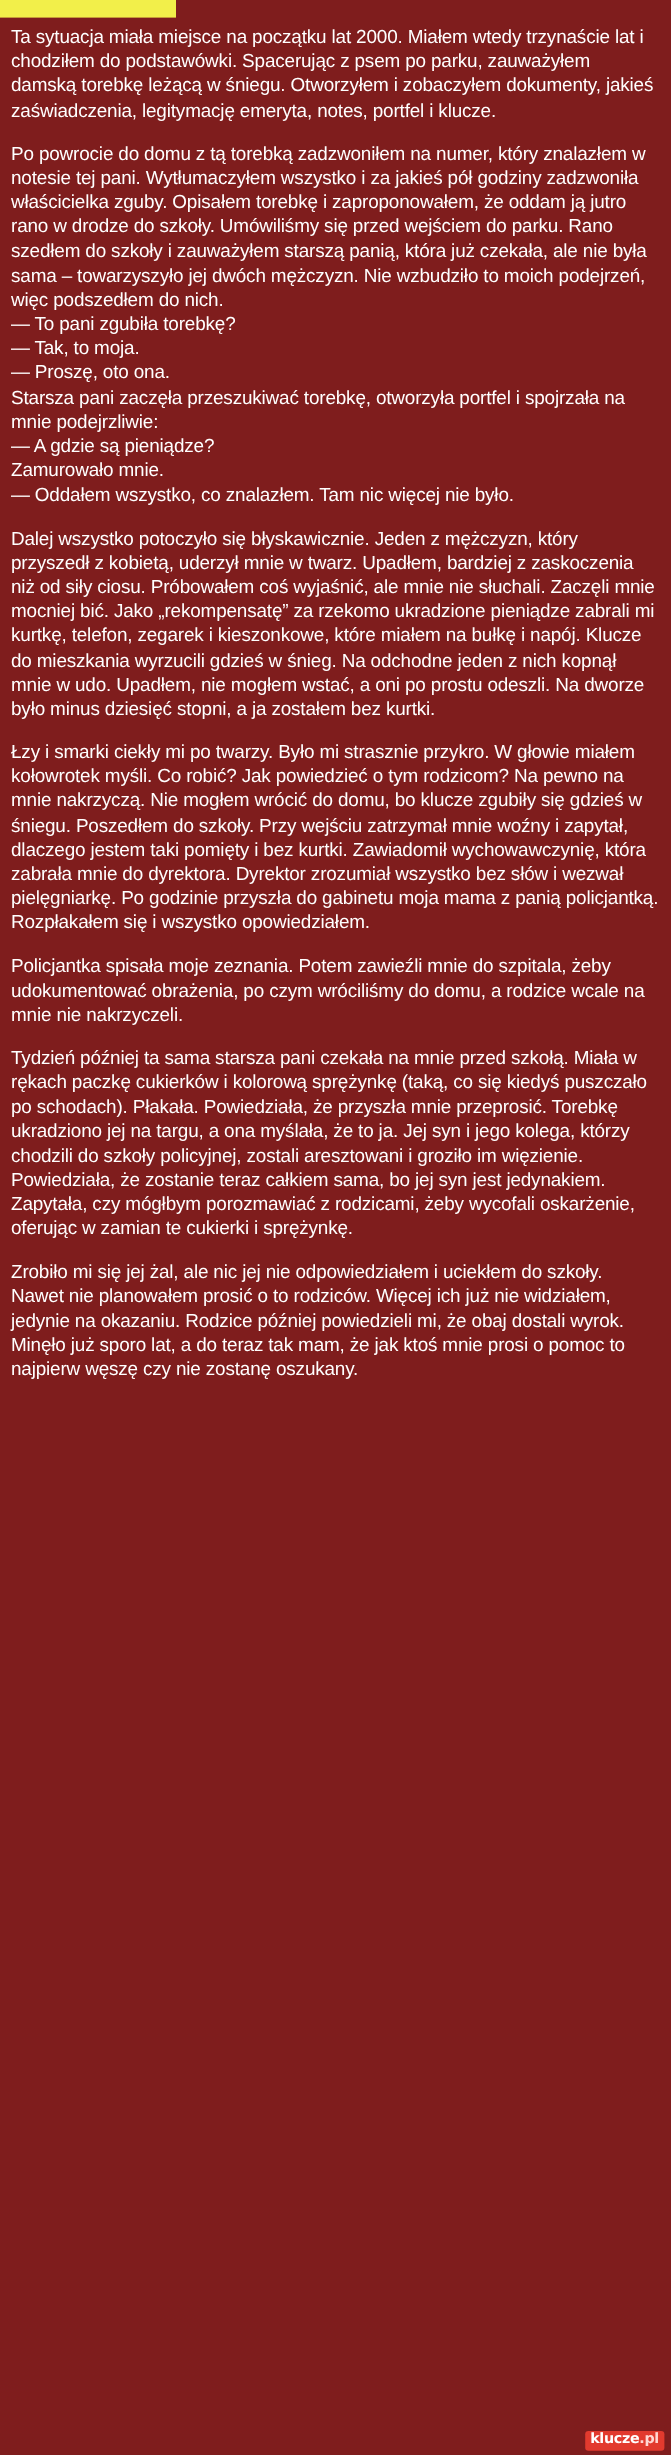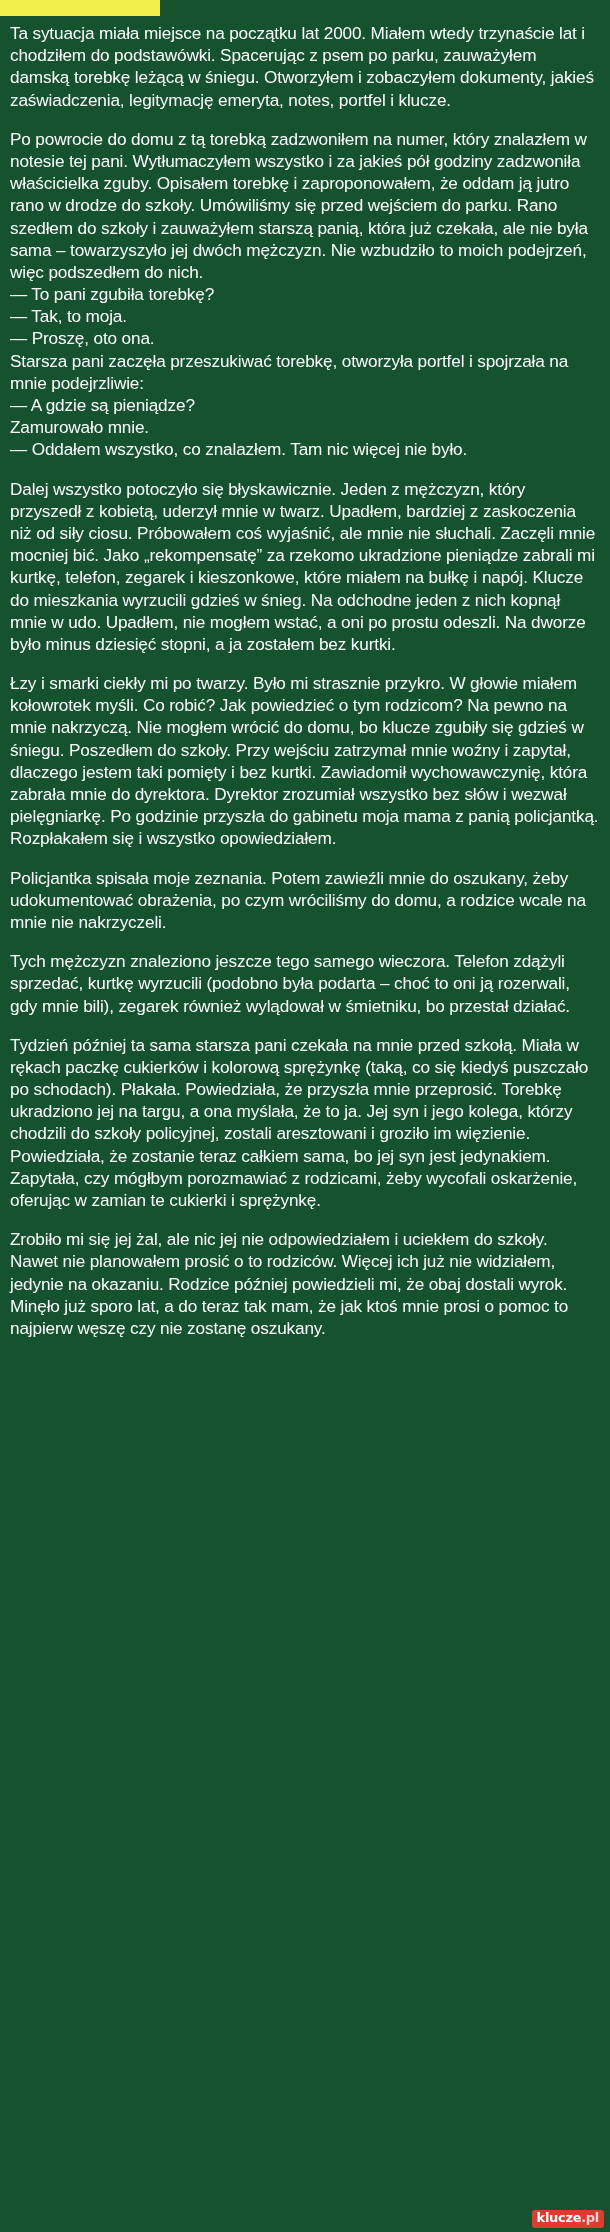--- a/index.html
+++ b/index.html
@@ -10,21 +10,21 @@
   body {
     width: 610px;
     min-height: 2232px;
     font-family: "Liberation Sans", sans-serif;
     color: #ffffff;
   }
   #page {
     position: relative;
     width: 610px;
     min-height: 2232px;
-    background: #14532d;
+    background: #7f1d1d;
     box-sizing: border-box;
     overflow: hidden;
   }
   .top-banner {
     width: 160px;
     height: 16px;
     background: #f2ef4a;
     margin: 0;
   }
   .story {
@@ -79,22 +79,21 @@
     <p class="para">Po powrocie do domu z tą torebką zadzwoniłem na numer, który znalazłem w notesie tej pani. Wytłumaczyłem wszystko i za jakieś pół godziny zadzwoniła właścicielka zguby. Opisałem torebkę i zaproponowałem, że oddam ją jutro rano w drodze do szkoły. Umówiliśmy się przed wejściem do parku. Rano szedłem do szkoły i zauważyłem starszą panią, która już czekała, ale nie była sama – towarzyszyło jej dwóch mężczyzn. Nie wzbudziło to moich podejrzeń, więc podszedłem do nich.
   — To pani zgubiła torebkę?
   — Tak, to moja.
   — Proszę, oto ona.
 Starsza pani zaczęła przeszukiwać torebkę, otworzyła portfel i spojrzała na mnie podejrzliwie:
   — A gdzie są pieniądze?
  Zamurowało mnie.
   — Oddałem wszystko, co znalazłem. Tam nic więcej nie było.</p>
     <p class="para">Dalej wszystko potoczyło się błyskawicznie. Jeden z mężczyzn, który przyszedł z kobietą, uderzył mnie w twarz. Upadłem, bardziej z zaskoczenia niż od siły ciosu. Próbowałem coś wyjaśnić, ale mnie nie słuchali. Zaczęli mnie mocniej bić. Jako „rekompensatę” za rzekomo ukradzione pieniądze zabrali mi kurtkę, telefon, zegarek i kieszonkowe, które miałem na bułkę i napój. Klucze do mieszkania wyrzucili gdzieś w śnieg. Na odchodne jeden z nich kopnął mnie w udo. Upadłem, nie mogłem wstać, a oni po prostu odeszli. Na dworze było minus dziesięć stopni, a ja zostałem bez kurtki.</p>
     <p class="para">Łzy i smarki ciekły mi po twarzy. Było mi strasznie przykro. W głowie miałem kołowrotek myśli. Co robić? Jak powiedzieć o tym rodzicom? Na pewno na mnie nakrzyczą. Nie mogłem wrócić do domu, bo klucze zgubiły się gdzieś w śniegu. Poszedłem do szkoły. Przy wejściu zatrzymał mnie woźny i zapytał, dlaczego jestem taki pomięty i bez kurtki. Zawiadomił wychowawczynię, która zabrała mnie do dyrektora. Dyrektor zrozumiał wszystko bez słów i wezwał pielęgniarkę. Po godzinie przyszła do gabinetu moja mama z panią policjantką. Rozpłakałem się i wszystko opowiedziałem.</p>
-    <p class="para">Policjantka spisała moje zeznania. Potem zawieźli mnie do oszukany, żeby udokumentować obrażenia, po czym wróciliśmy do domu, a rodzice wcale na mnie nie nakrzyczeli.</p>
-    <p class="para">Tych mężczyzn znaleziono jeszcze tego samego wieczora. Telefon zdążyli sprzedać, kurtkę wyrzucili (podobno była podarta – choć to oni ją rozerwali, gdy mnie bili), zegarek również wylądował w śmietniku, bo przestał działać.</p>
+    <p class="para">Policjantka spisała moje zeznania. Potem zawieźli mnie do szpitala, żeby udokumentować obrażenia, po czym wróciliśmy do domu, a rodzice wcale na mnie nie nakrzyczeli.</p>
     <p class="para">Tydzień później ta sama starsza pani czekała na mnie przed szkołą. Miała w rękach paczkę cukierków i kolorową sprężynkę (taką, co się kiedyś puszczało po schodach). Płakała. Powiedziała, że przyszła mnie przeprosić. Torebkę ukradziono jej na targu, a ona myślała, że to ja. Jej syn i jego kolega, którzy chodzili do szkoły policyjnej, zostali aresztowani i groziło im więzienie. Powiedziała, że zostanie teraz całkiem sama, bo jej syn jest jedynakiem. Zapytała, czy mógłbym porozmawiać z rodzicami, żeby wycofali oskarżenie, oferując w zamian te cukierki i sprężynkę.</p>
     <p class="para">Zrobiło mi się jej żal, ale nic jej nie odpowiedziałem i uciekłem do szkoły. Nawet nie planowałem prosić o to rodziców. Więcej ich już nie widziałem, jedynie na okazaniu. Rodzice później powiedzieli mi, że obaj dostali wyrok. Minęło już sporo lat, a do teraz tak mam, że jak ktoś mnie prosi o pomoc to najpierw węszę czy nie zostanę oszukany.</p>
   </div>
 
   <div class="footer">
     <span class="logo"><span>klucze</span><span class="dot">.pl</span></span>
   </div>
 
 </div>
 

